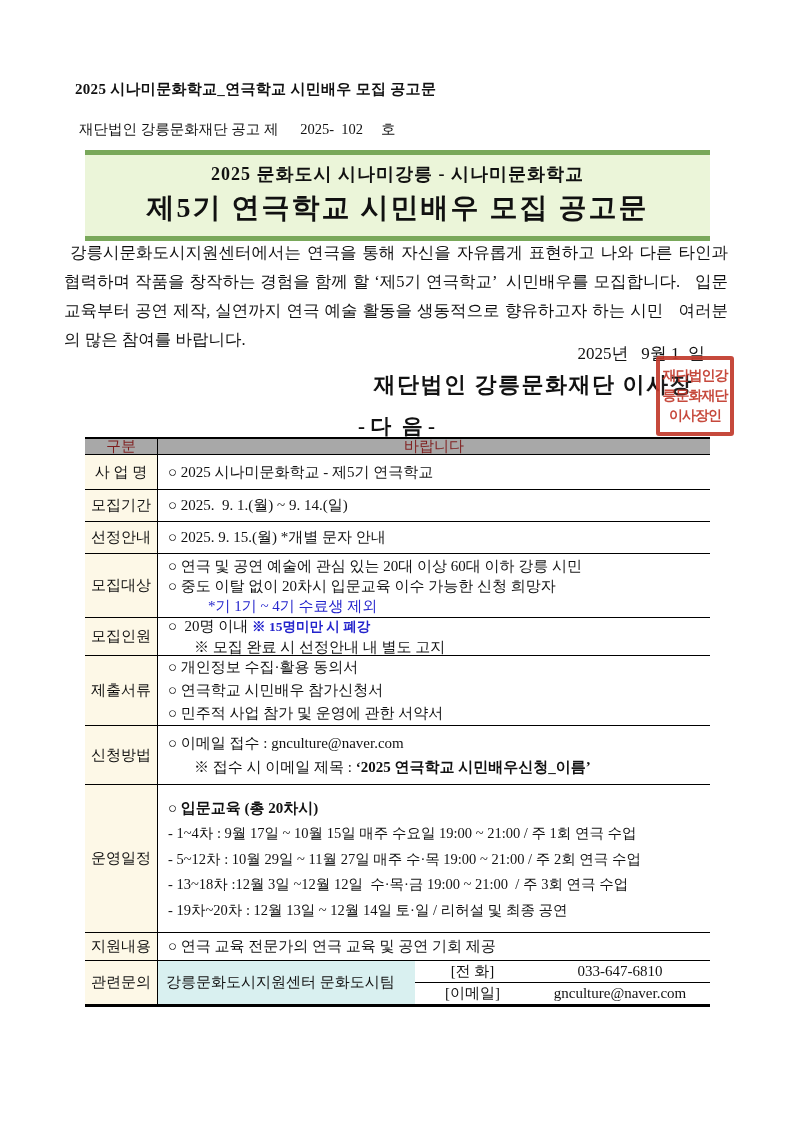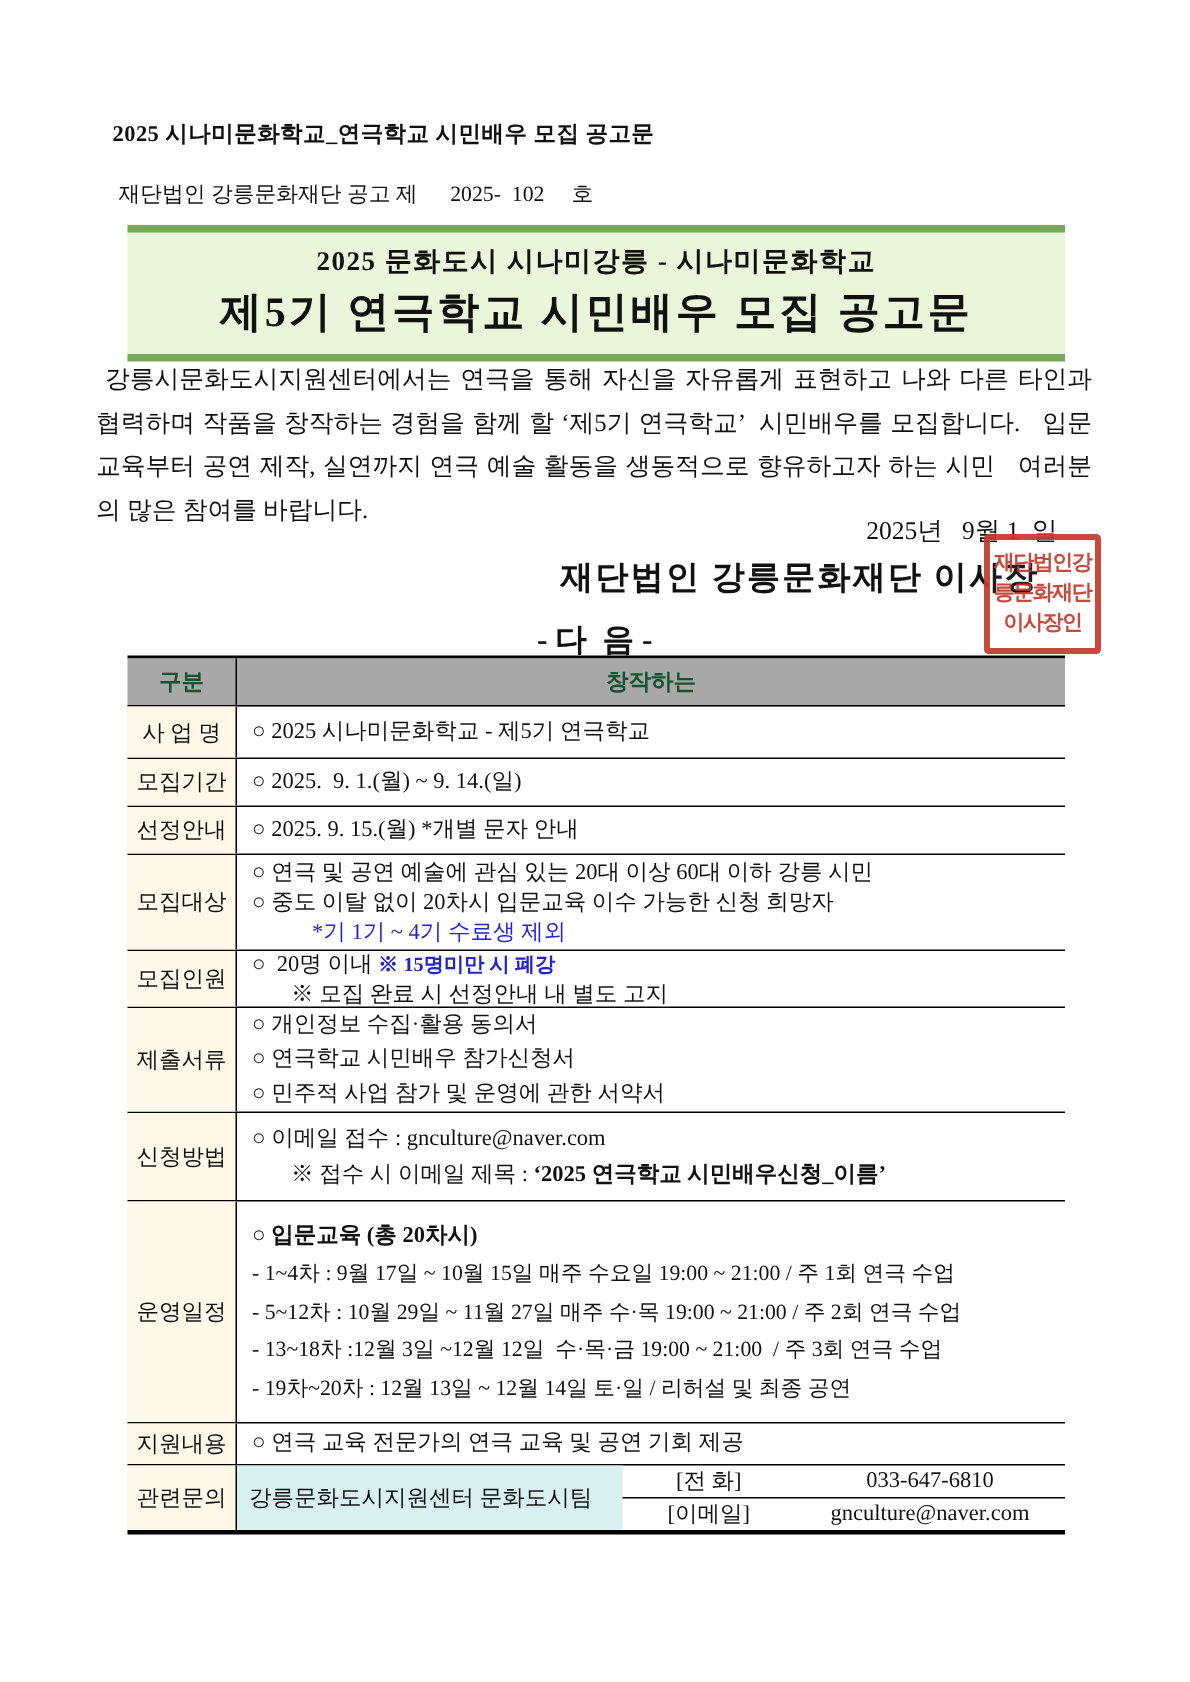--- a/index.html
+++ b/index.html
@@ -37,21 +37,21 @@
     letter-spacing:-1px;opacity:.92;background:rgba(255,255,255,.05);
   }
   .daum{position:absolute;left:0;top:412px;width:100%;text-align:center;font-size:21px;font-weight:700;}
   
   .table{
     position:absolute;left:85px;top:437px;width:625px;box-sizing:border-box;
     border-top:2px solid #000;border-bottom:3px solid #000;font-size:15px;
   }
   .tr{display:flex;box-sizing:border-box;border-bottom:1px solid #000;}
   .tr:last-child{border-bottom:none;}
-  .tr.header{background:var(--header_bg,#a8a8a8);color:#14532d;font-weight:700;height:32px;}
+  .tr.header{background:var(--header_bg,#a8a8a8);color:#7f1d1d;font-weight:400;height:16px;}
   .td-label{
     width:73px;flex:0 0 73px;box-sizing:border-box;border-right:1px solid #000;
     background:var(--label_bg,#fdf8e7);
     display:flex;align-items:center;justify-content:center;text-align:center;
   }
   .tr.header .td-label{background:transparent;}
   .td-content{flex:1;box-sizing:border-box;display:flex;flex-direction:column;justify-content:center;padding:3px 6px 3px 10px;}
   .tr.header .td-content{align-items:center;padding:0;}
   .line{line-height:21px;}
   .blue{color:var(--blue,#2323cc);}
@@ -102,21 +102,21 @@
     <div>릉문화재단</div>
     <div>이사장인</div>
   </div>
 
   <div class="daum t">- 다  음 -</div>
 
   <div class="table">
 
     <div class="tr header">
       <div class="td-label t">구분</div>
-      <div class="td-content t">창작하는</div>
+      <div class="td-content t">바랍니다</div>
     </div>
 
     <div class="tr h-r0">
       <div class="td-label t">사 업 명</div>
       <div class="td-content">
         <div class="line t">○ 2025 시나미문화학교 - 제5기 연극학교</div>
       </div>
     </div>
 
     <div class="tr h-r1">

